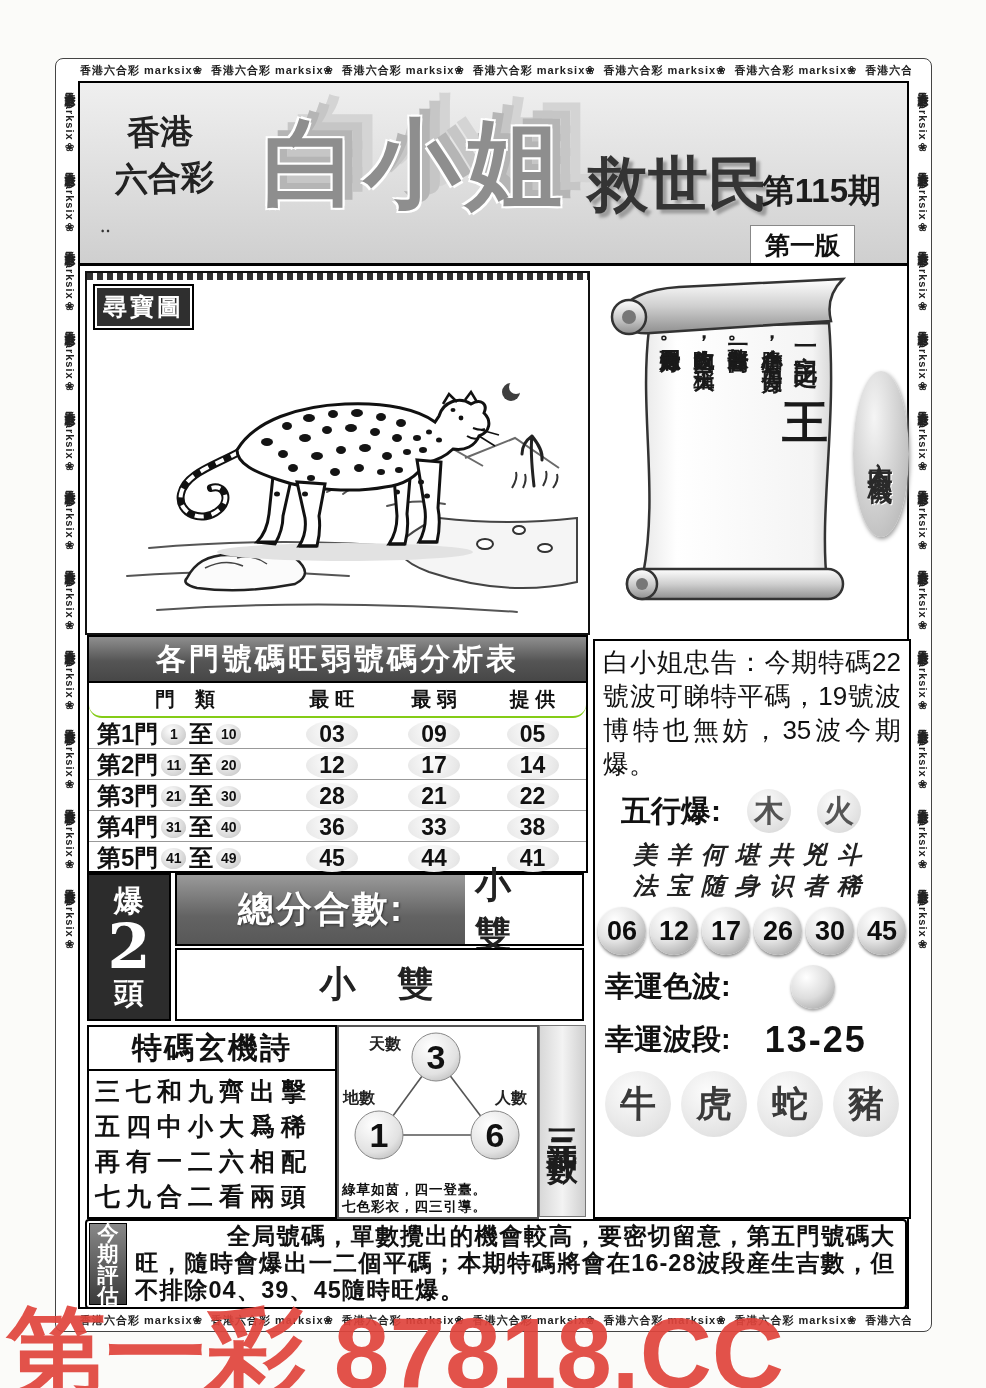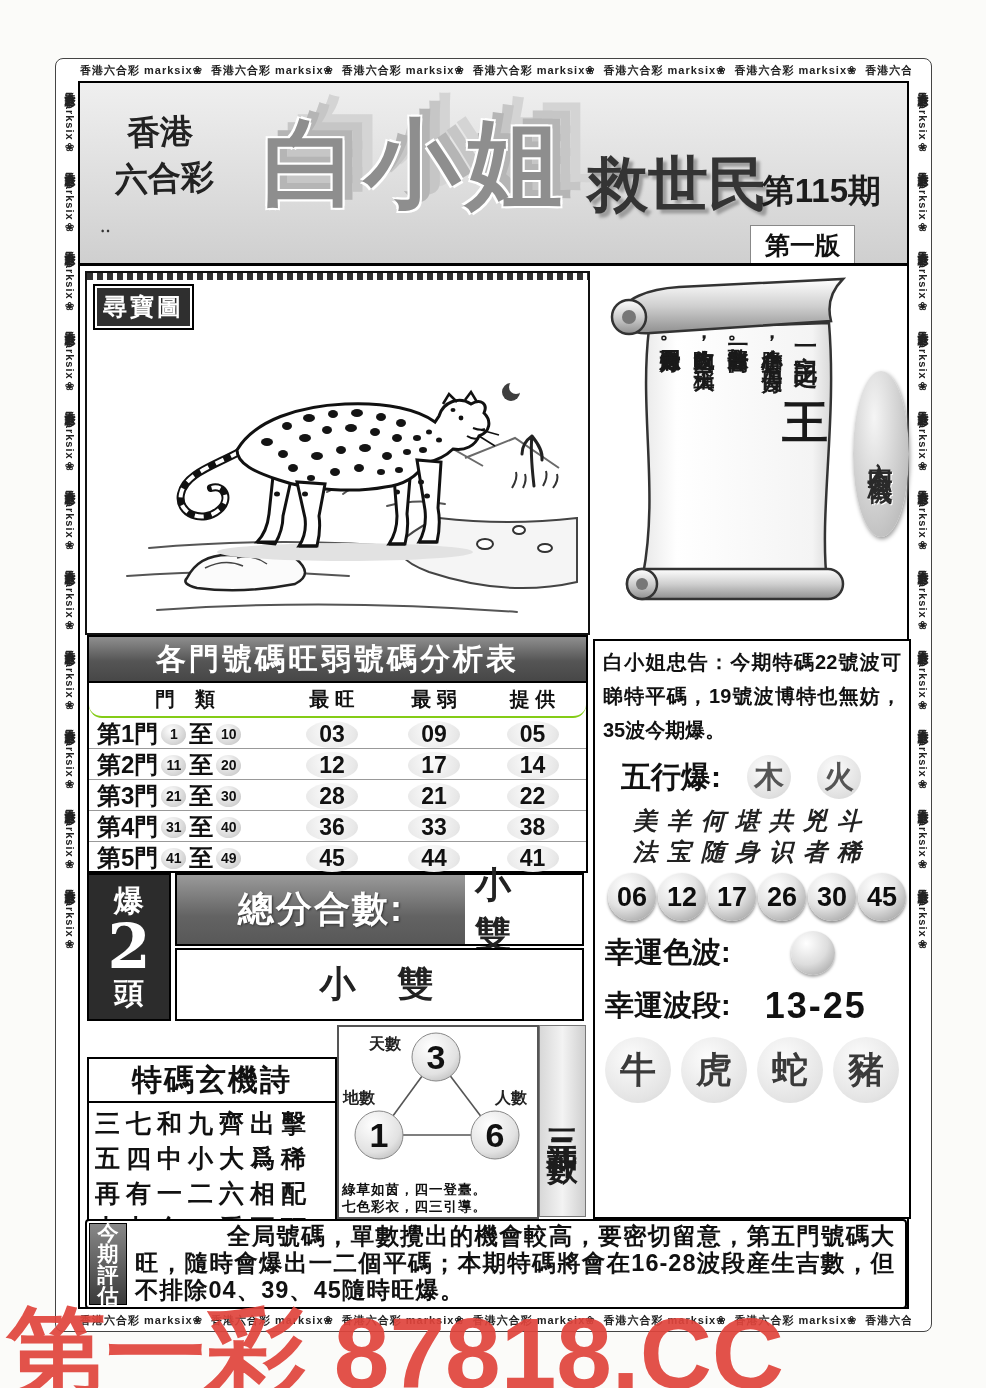--- a/index.html
+++ b/index.html
@@ -83,47 +83,47 @@
   .burst-box .c{font-size:30px;font-weight:900;}
   .burst-box .n{font-size:62px;font-weight:900;font-family:"DejaVu Serif",serif;}
   .burst-rows{flex:1;display:flex;flex-direction:column;justify-content:space-between;margin-left:4px;}
   .burst-row{display:flex;height:69px;border:2px solid #000;background:#fff;}
   .burst-label{width:288px;background:linear-gradient(180deg,#9a9a9a,#636363 60%,#585858);
       color:#fff;font-size:36px;font-weight:900;display:flex;align-items:center;
       justify-content:center;letter-spacing:2px;text-shadow:1px 1px 2px #333;}
   .burst-value{flex:1;display:flex;align-items:center;justify-content:center;
       font-size:36px;font-weight:900;color:#222;letter-spacing:16px;padding-left:10px;}
   
-  .poem{position:absolute;left:7px;top:942px;width:246px;height:190px;border:2px solid #000;margin-top:32px;}
+  .poem{position:absolute;left:7px;top:942px;width:246px;height:190px;border:2px solid #000;}
   .poem-title{height:42px;font-size:30px;font-weight:900;display:flex;align-items:center;
       justify-content:center;border-bottom:2px solid #000;letter-spacing:2px;}
   .poem-lines{padding:3px 6px;}
   .poem-lines div{font-size:25px;font-weight:900;letter-spacing:6px;line-height:35px;white-space:nowrap;}
   .triad{position:absolute;left:257px;top:942px;width:198px;height:190px;border:2px solid #555;background:#fff;}
   .triad-cap{position:absolute;left:3px;bottom:2px;font-size:13.5px;font-weight:900;line-height:17px;
       letter-spacing:1px;white-space:nowrap;}
   .banner{position:absolute;left:459px;top:942px;width:45px;height:190px;border:1px solid #777;
       background:linear-gradient(90deg,#d8d8d8,#f3f3f3 50%,#cfcfcf);
       display:flex;align-items:center;justify-content:center;writing-mode:vertical-rl;
       font-family:"DejaVu Serif",serif;font-size:31px;font-weight:900;color:#1d1d1d;letter-spacing:8px;}
   
   .special{position:absolute;left:513px;top:556px;width:314px;height:576px;border:2px solid #000;
       background:#fff;padding:0;}
   .special-title{margin:4px;height:52px;border:2px solid #000;
       background:linear-gradient(180deg,#d9d9d9,#bdbdbd);
       display:flex;align-items:center;justify-content:center;font-size:37px;font-weight:900;
       letter-spacing:1px;color:#111;text-shadow:1px 1px 0 #fff;}
-  .advice{margin:4px 8px 0 8px;font-size:20px;font-weight:700;line-height:34px;text-align:justify;}
+  .advice{margin:4px 8px 0 8px;font-size:26px;font-weight:400;line-height:34px;text-align:justify;}
   .five-row{margin:8px 8px 0 26px;font-size:30px;font-weight:900;display:flex;align-items:center;text-align:right;}
   .elem{display:inline-flex;width:44px;height:44px;border-radius:50%;margin-left:26px;
       background:radial-gradient(circle at 40% 32%,#fdfdfd,#e0e0e0 70%,#cfcfcf);
       align-items:center;justify-content:center;color:#555;}
   .cursive{margin:6px 4px 0 4px;text-align:center;font-family:"DejaVu Serif",serif;
       font-style:italic;font-weight:700;font-size:24px;line-height:31px;letter-spacing:10px;color:#222;}
-  .balls{margin:6px 2px 0 2px;display:flex;justify-content:flex-end;}
+  .balls{margin:6px 2px 0 2px;display:flex;justify-content:space-between;}
   .ball{width:48px;height:48px;border-radius:50%;margin:0 1px;display:flex;align-items:center;
       justify-content:center;font-size:27px;font-weight:900;color:#0d0d0d;
       background:radial-gradient(circle at 35% 28%,#ffffff,#e3e3e3 45%,#999 95%);
       box-shadow:0 2px 3px rgba(0,0,0,.45);}
   .lucky-row{margin:10px 8px 0 10px;display:flex;align-items:center;font-size:29px;font-weight:900;}
   .color-ball{width:44px;height:44px;border-radius:50%;margin-left:60px;
       background:radial-gradient(circle at 35% 28%,#fff,#ddd 50%,#9e9e9e 95%);
       box-shadow:0 2px 3px rgba(0,0,0,.35);}
   .band-val{margin-left:34px;font-size:36px;letter-spacing:2px;}
   .zodiac-title{margin-top:8px;text-align:center;font-family:"DejaVu Serif",serif;font-style:italic;

